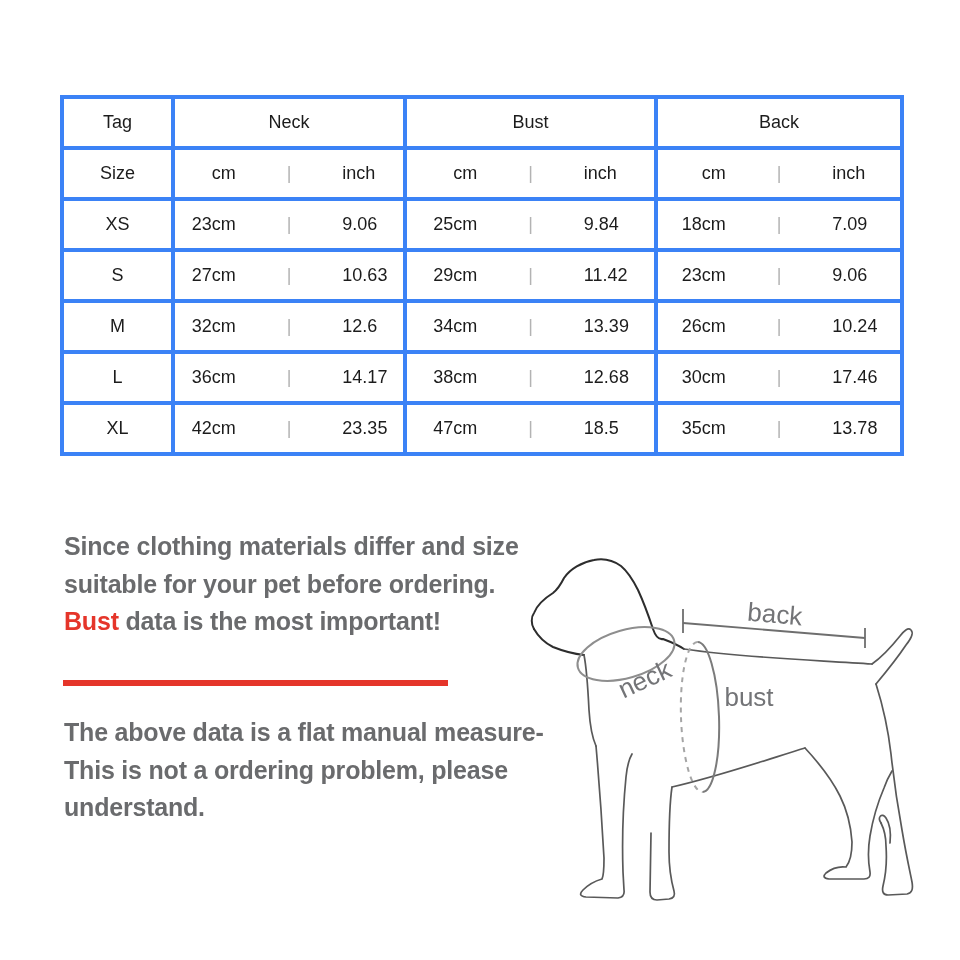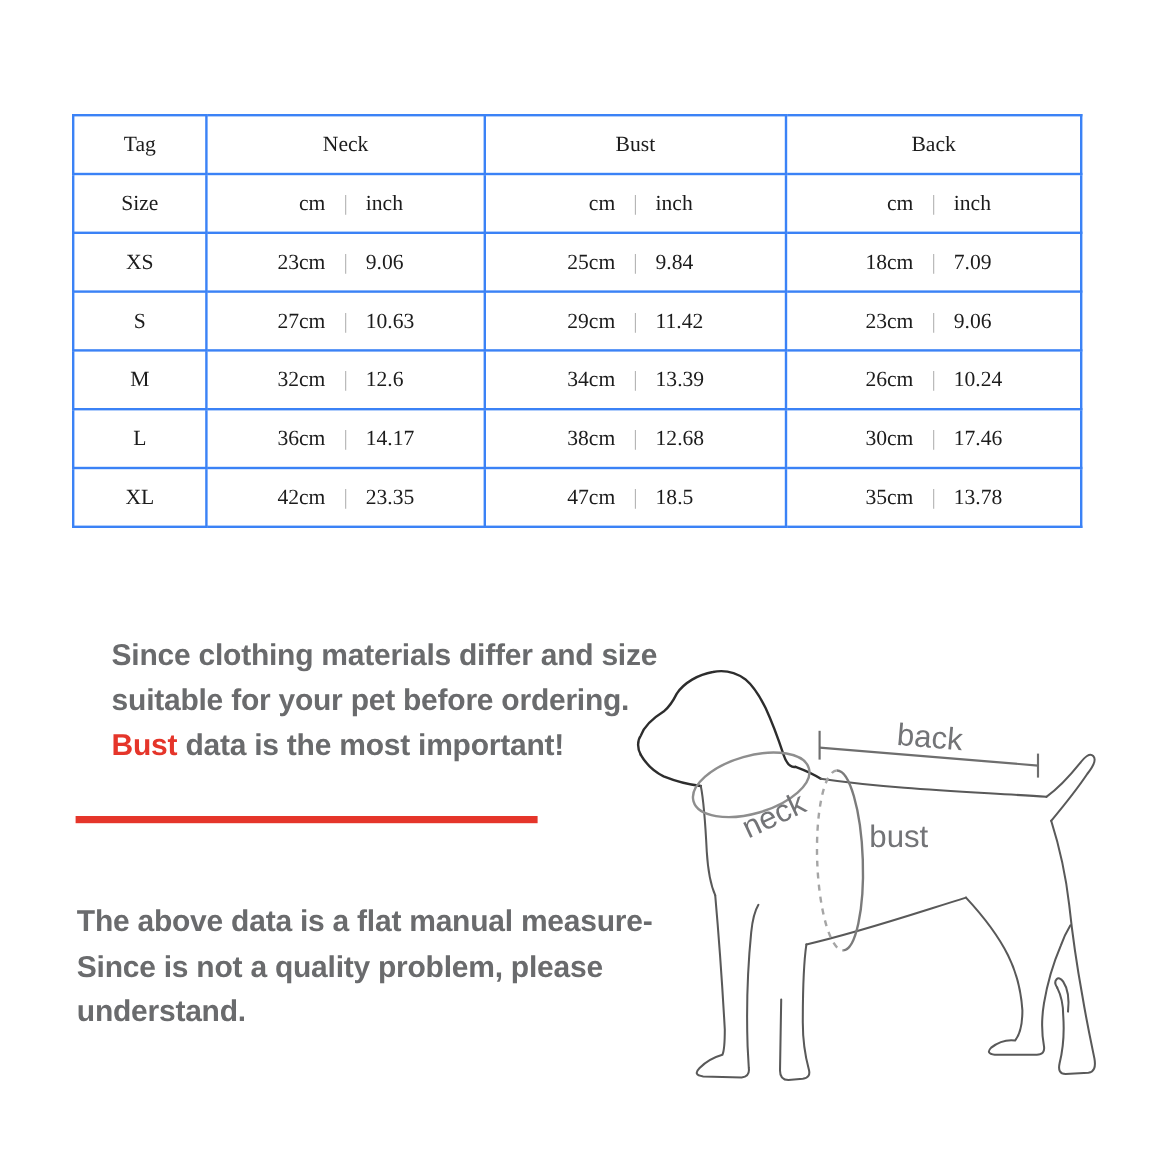--- a/index.html
+++ b/index.html
@@ -4,37 +4,37 @@
 <style>
   html,body{margin:0;padding:0;background:#ffffff;}
   .stage{position:relative;width:960px;height:960px;background:#ffffff;overflow:hidden;}
 
   
   table.size-table{
     position:absolute;left:60px;top:95px;width:840px;
     border-collapse:collapse;table-layout:fixed;background:#fff;
   }
   table.size-table td{
-    border:2px solid #3b82f6;height:47px;text-align:center;vertical-align:middle;
-    font-family:Liberation Serif, serif;
+    border:4px solid #3b82f6;height:47px;text-align:center;vertical-align:middle;
+    font-family:Liberation Sans, sans-serif;
     font-size:18px;color:#1c1c1c;padding:0;
   }
-  .mcell{display:flex;align-items:flex-start;justify-content:center;}
+  .mcell{display:flex;align-items:flex-start;justify-content:center;gap:36px;}
   .mcell .cmv{flex:0 0 96px;text-align:right;padding-right:15px;}
   .mcell .inv{flex:0 0 96px;text-align:left;padding-left:15px;}
   .mcell .sep{flex:0 0 auto;color:#b3b3b3;}
 
   
   .notes{position:absolute;left:64px;
     font-family:"Liberation Sans","DejaVu Sans",sans-serif;
     font-weight:600;color:#6a6b6d;font-size:25px;letter-spacing:-0.2px;}
   .notes .nline{height:37.5px;line-height:37.5px;white-space:nowrap;}
   .notes .nline span{white-space:pre;}
-  #para1{top:528px;margin-left:29px;}
-  #para2{top:714px;margin-top:36px;}
+  #para1{top:528px;}
+  #para2{top:714px;}
   .red-text{color:#e5352a;}
   .red-underline{position:absolute;left:63px;top:680px;width:385px;height:6px;background:#e5352a;}
 
   
   .dog-wrap{position:absolute;left:520px;top:530px;width:440px;height:420px;}
   .dog-wrap svg{display:block;}
   .lbl{font-family:"Liberation Sans","DejaVu Sans",sans-serif;font-size:26px;fill:#737477;}
 </style>
 </head>
 <body>
@@ -205,21 +205,21 @@
 
   <div class="notes" id="para1">
     <div class="nline">Since clothing materials differ and size</div>
     <div class="nline">suitable for your pet before ordering.</div>
     <div class="nline"><span class="red-text">Bust</span><span> data is the most important!</span></div>
   </div>
   <div class="red-underline"></div>
 
   <div class="notes" id="para2">
     <div class="nline">The above data is a flat manual measure-</div>
-    <div class="nline">Since is not a quality problem, please</div>
+    <div class="nline">This is not a ordering problem, please</div>
     <div class="nline">understand.</div>
   </div>
 
   <div class="dog-wrap">
     <svg width="440" height="420" viewBox="0 0 440 420" xmlns="http://www.w3.org/2000/svg">
 
       <path d="M 14,99 C 11,94 11,87 14,83 C 17,75 25,68 33,63 C 38,59 41,54 44,48 C 50,39 62,32 74,30 C 84,28 94,31 101,36 C 107,41 113,50 118,60 C 124,73 129,87 133,99 C 135,105 138,110 143,109 C 151,112 158,115 164,119" fill="none" stroke="#2d2d2d" stroke-width="2" stroke-linecap="round"></path>
       <path d="M 14,99 C 18,106 25,113 33,117 C 43,121 55,124 64,125" fill="none" stroke="#2d2d2d" stroke-width="2" stroke-linecap="round"></path>
 
       <path d="M 64,125 C 67,140 68,160 69,180 C 70,196 72,207 76,216" fill="none" stroke="#595959" stroke-width="1.7" stroke-linecap="round"></path>

